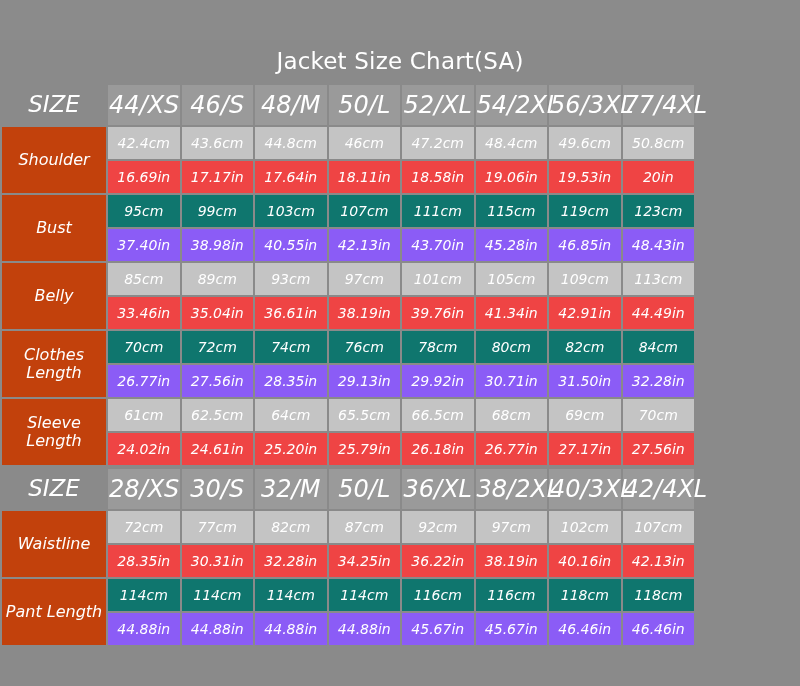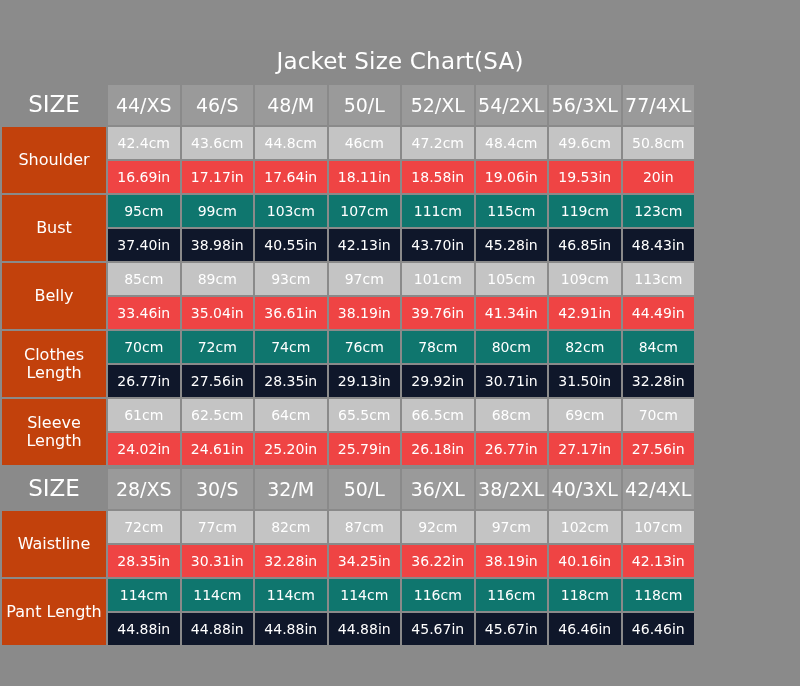--- a/index.html
+++ b/index.html
@@ -28,20 +28,21 @@
     color: #ffffff;
     letter-spacing: 0.2px;
     padding: 8px 0 9px 0;
     background: #8a8a8a;
     font-weight: 400;
   }
   table {
     border-collapse: collapse;
     width: 696px;
     table-layout: fixed;
+    font-style: italic;
   }
   td, th {
     border: 2px solid #8a8a8a;
     text-align: center;
     vertical-align: middle;
     font-weight: 400;
   }
   
   .rowlabel {
     background: #c2410c;
@@ -53,39 +54,39 @@
   }
   .hdr-size {
     background: #8a8a8a;
     color: #ffffff;
     font-size: 23px;
     height: 36px;
   }
   .hdr-cell {
     background: #9a9a9a;
     color: #ffffff;
-    font-size: 19px;
+    font-size: 24px;
     height: 36px;
   }
   .cell {
     font-size: 14px;
     height: 30px;
     color: #ffffff;
   }
   .cm {
     background: #c4c4c4;
   }
   .inch {
     background: #ef4444;
   }
   .cm.alt {
     background: #0f766e;
   }
   .inch.alt {
-    background: #0f172a;
+    background: #8b5cf6;
   }
 </style>
 </head>
 <body>
 
 <div class="sheet">
   <div id="charts-root">
       <div class="chart-title">Jacket Size Chart(SA)</div>
       <table>
         <tbody>

